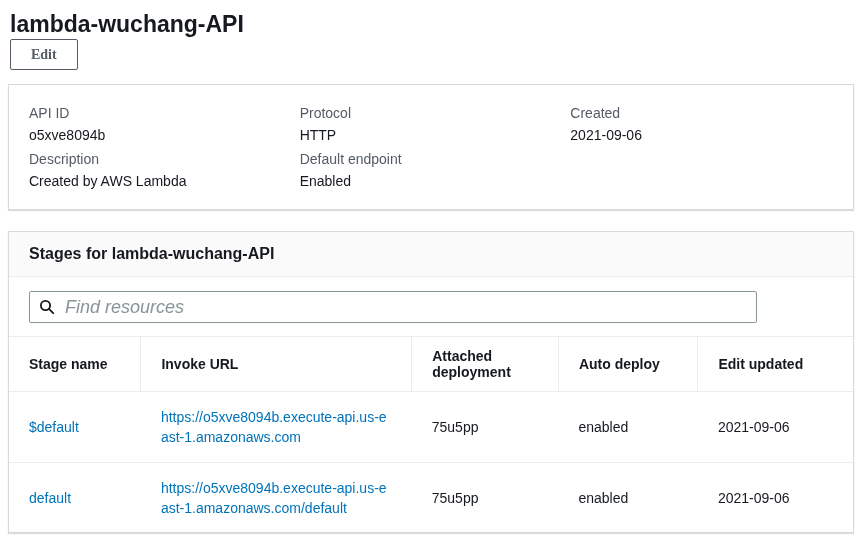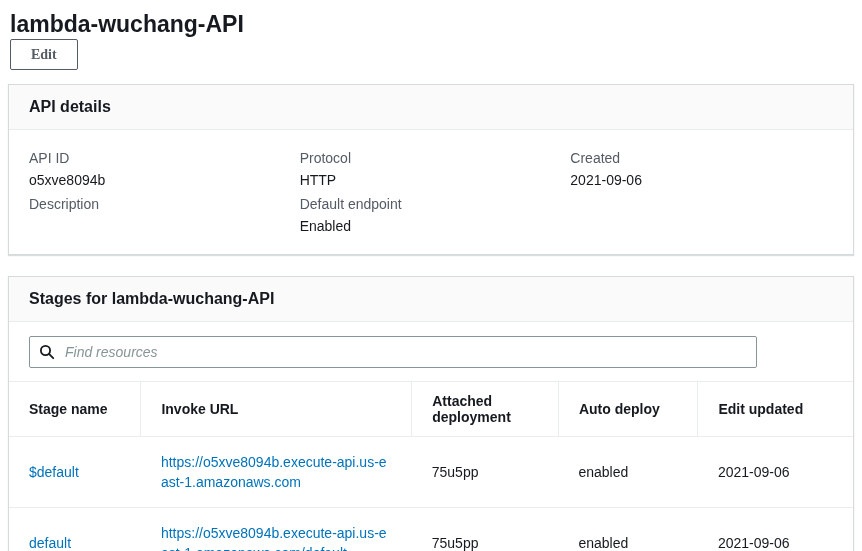--- a/index.html
+++ b/index.html
@@ -39,21 +39,21 @@
   .field-value { color: #16191f; font-size: 14px; }
 
   
   .search-wrap { padding: 14px 20px 13px 20px; }
   .search-box {
     display: flex; align-items: center; gap: 8px;
     border: 1px solid #879596; border-radius: 2px;
     background: #ffffff; padding: 4px 9px; width: 728px; height: 32px;
   }
   .search-box input {
-    border: none; outline: none; flex: 1; font-size: 14px;
+    border: none; outline: none; flex: 1; font-size: 18px;
     font-family: "Liberation Sans", sans-serif; color: #16191f; background: transparent;
   }
   .search-box input::placeholder { color: #879596; font-style: italic; }
   .search-icon-svg { flex: 0 0 auto; display: block; }
 
   
   table.stages-table { width: 100%; border-collapse: collapse; font-size: 14px; }
   .stages-table th {
     text-align: left; font-weight: 700; color: #16191f;
     padding: 11px 20px; vertical-align: middle;
@@ -72,37 +72,37 @@
 <body>
 
 <div class="page">
 
   <div class="top-bar">
     <h1 class="page-title">lambda-wuchang-API</h1>
     <button class="edit-btn">Edit</button>
   </div>
 
   <div class="card">
-    <div class="card-header">API details</div>
     <div class="card-body">
       <div class="fields-grid">
         <div class="field">
           <div class="field-label">API ID</div>
           <div class="field-value">o5xve8094b</div>
         </div>
         <div class="field">
           <div class="field-label">Protocol</div>
           <div class="field-value">HTTP</div>
         </div>
         <div class="field">
           <div class="field-label">Created</div>
           <div class="field-value">2021-09-06</div>
         </div>
         <div class="field">
           <div class="field-label">Description</div>
+          <div class="field-value">Created by AWS Lambda</div>
         </div>
         <div class="field">
           <div class="field-label">Default endpoint</div>
           <div class="field-value">Enabled</div>
         </div>
         <div class="field"></div>
       </div>
     </div>
   </div>
 

